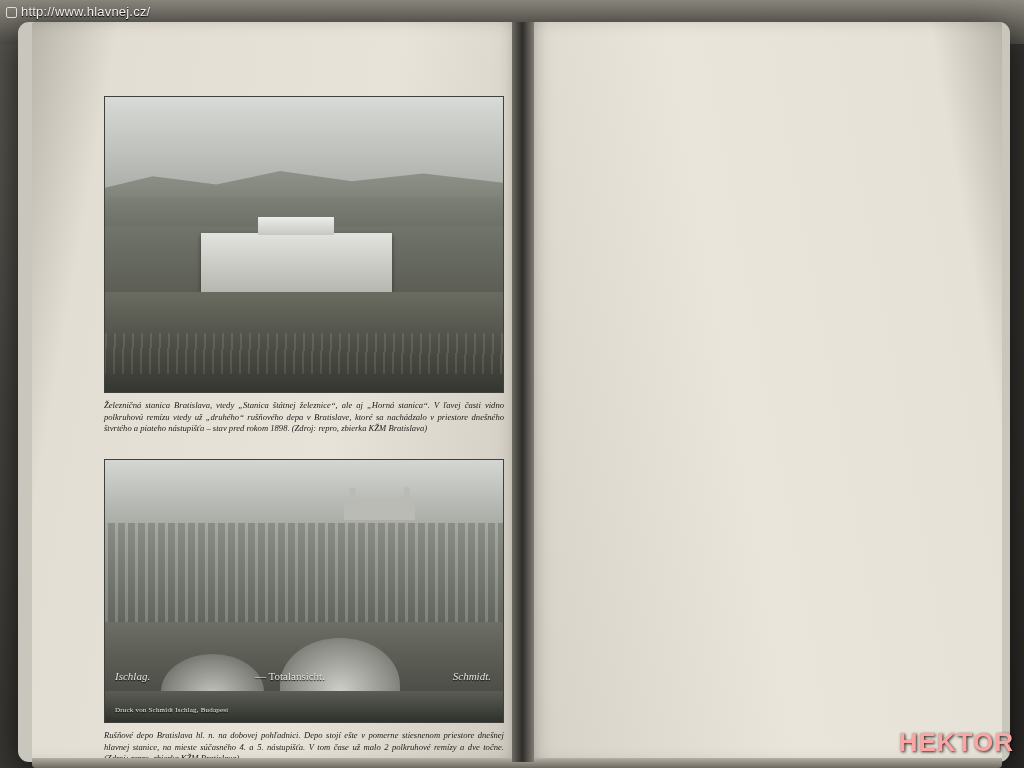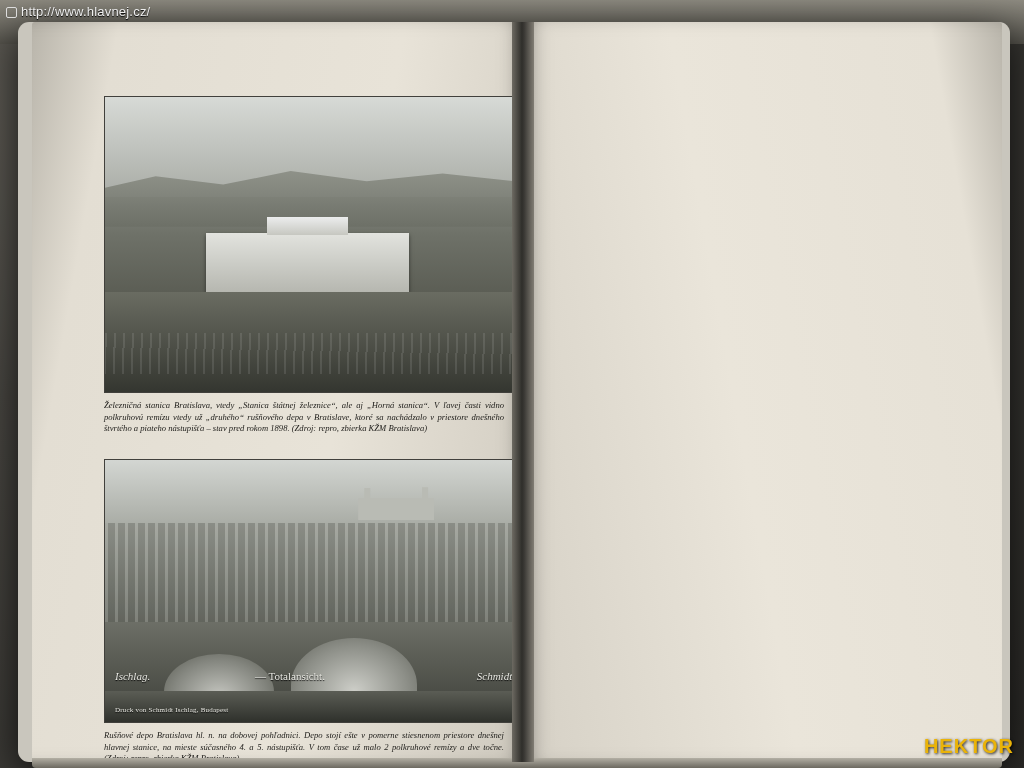--- a/index.html
+++ b/index.html
@@ -87,21 +87,20 @@
     width: 22px; height: 740px;
     background: linear-gradient(90deg, #6d6a62 0%, #2f2e2a 45%, #3a3834 55%, #817d74 100%);
     z-index: 5;
   }
   
   .photo {
     position: absolute;
     background: #5a5a56;
     border: 1px solid #41403c;
     overflow: hidden;
-    padding-left: 24px;
   }
   #photo-top {
     left: 72px; top: 74px;
     width: 398px; height: 295px;
     background:
       linear-gradient(180deg, #cfd2cf 0%, #b9bcb8 18%, #8d9089 30%, #6f7269 46%, #585a51 70%, #3f413a 100%);
   }
   #photo-top .sky {
     position: absolute; left: 0; top: 0; width: 100%; height: 34%;
     background: linear-gradient(180deg, #d7dad6, #a9aca6);
@@ -189,23 +188,23 @@
     color: #1d1c19;
     font-style: italic;
     text-align: justify;
   }
   #caption-top { top: 378px; }
   #caption-bottom { top: 708px; }
   
   #hektor {
     position: absolute;
     right: 10px; bottom: 10px;
-    color: #eab308;
+    color: #fca5a5;
     font-family: "Liberation Sans", sans-serif;
-    font-size: 20px;
+    font-size: 26px;
     font-weight: bold;
     letter-spacing: 1px;
     text-shadow: 1px 1px 3px rgba(0,0,0,.85);
     z-index: 50;
   }
   
   #book-edge {
     position: absolute;
     left: 14px; bottom: -6px;
     width: 970px; height: 10px;

